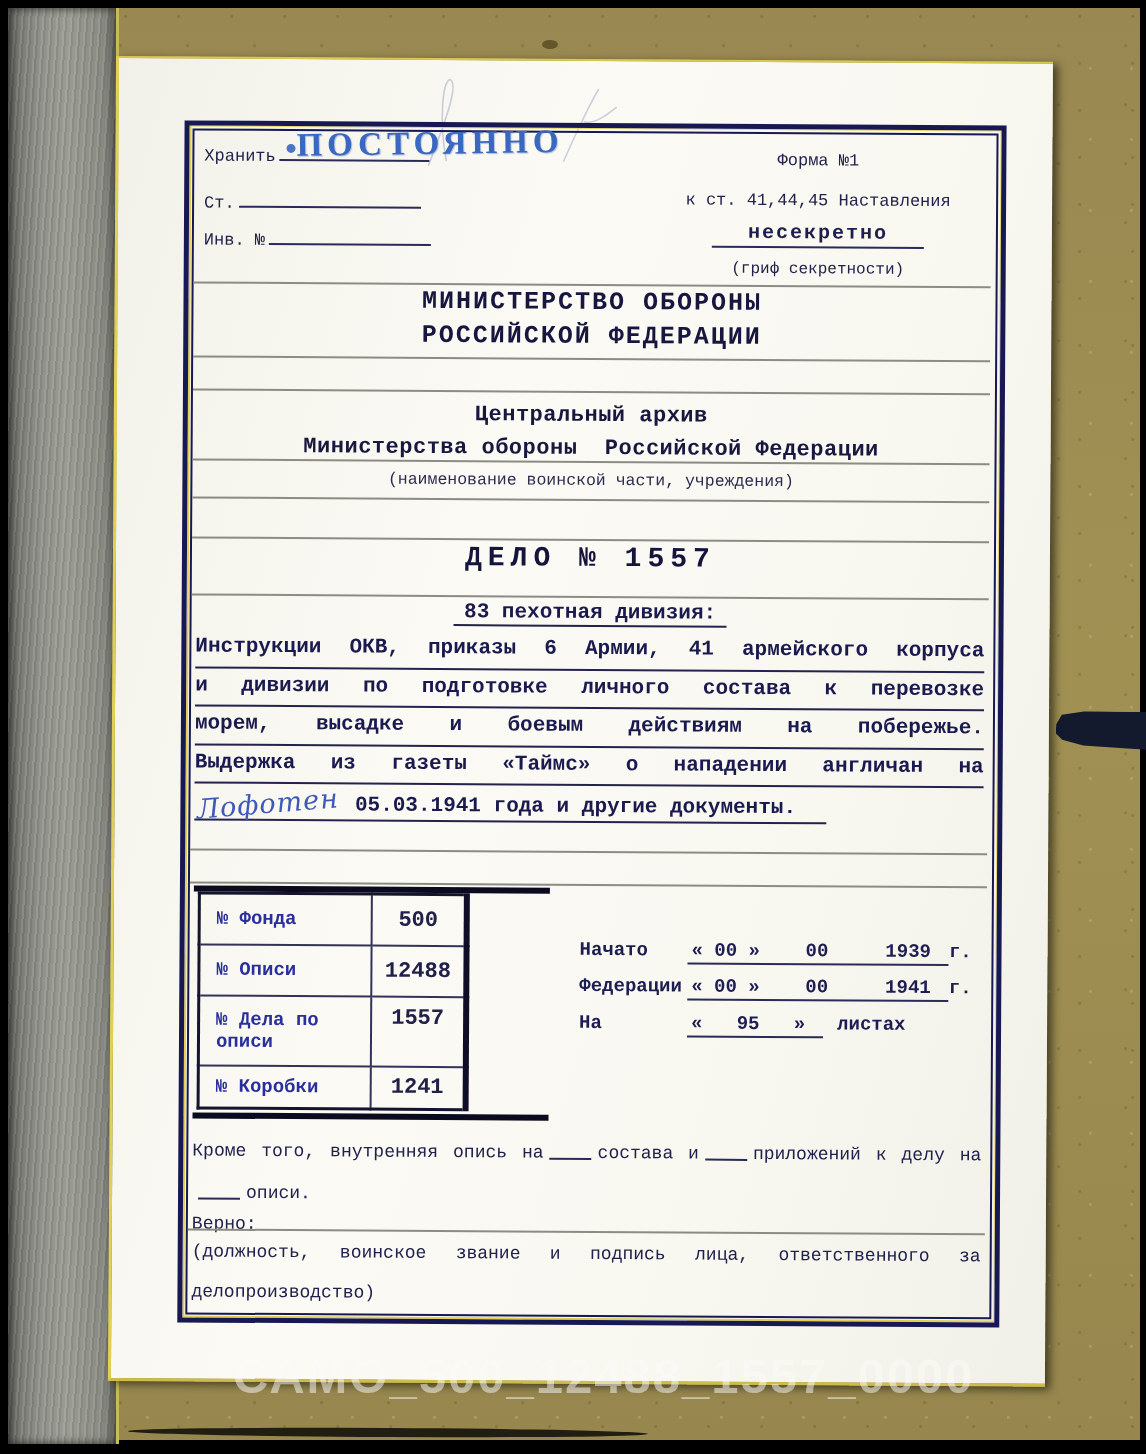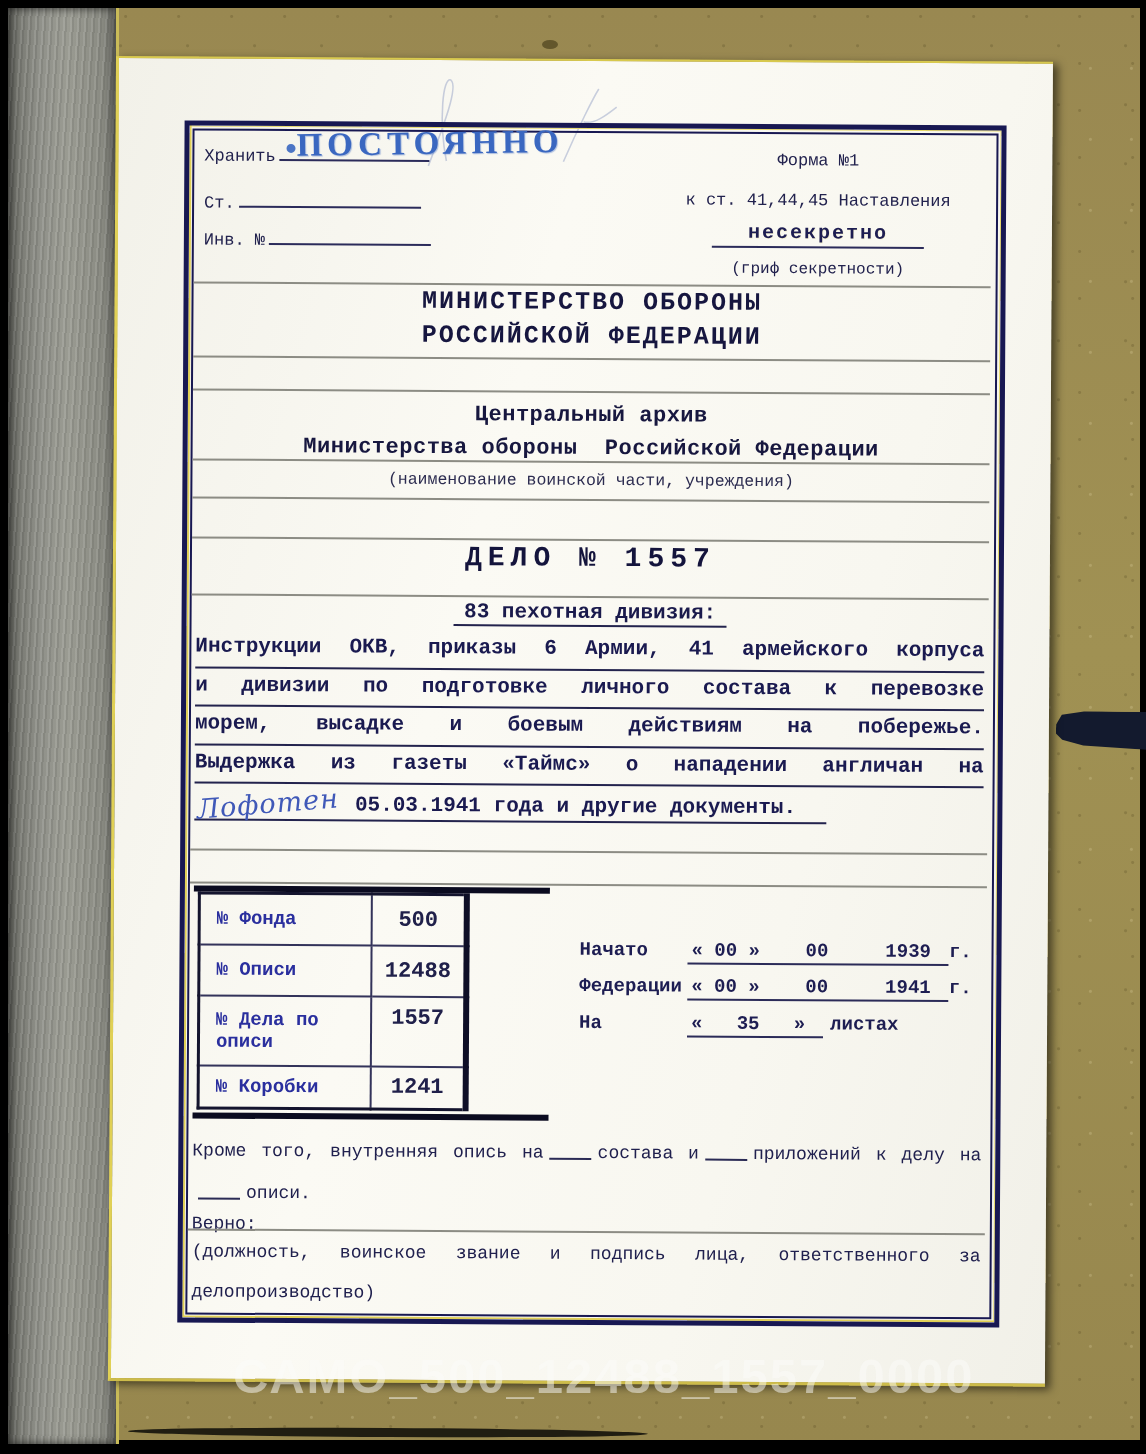--- a/index.html
+++ b/index.html
@@ -215,21 +215,21 @@
           </table>
         <div class="reg-bar" style="top:982px;"></div>
 
         <div class="daterow" style="top:806px;">
           <span class="dlbl">Начато</span><span class="u">« 00 »    00     1939</span><span>г.</span>
         </div>
         <div class="daterow" style="top:842px;">
           <span class="dlbl">Федерации</span><span class="u">« 00 »    00     1941</span><span>г.</span>
         </div>
         <div class="daterow" style="top:879px;">
-          <span class="dlbl">На</span><span class="u">«   35   »</span><span style="margin-left:7px;">листах</span>
+          <span class="dlbl">На</span><span class="u">«   95   »</span><span style="margin-left:14px;">листах</span>
         </div>
 
         <div class="ft just" style="top:1007px;">
           <span>Кроме того, внутренняя опись на</span><span class="blank"></span><span>состава и</span><span class="blank"></span><span>приложений к делу на</span>
         </div>
         <div class="ft" style="top:1049px;">
           <span class="blank"></span><span>описи.</span>
         </div>
         <div class="ft" style="top:1083px;">Верно:</div>
         <div class="hl" style="top:1098px;"></div>

